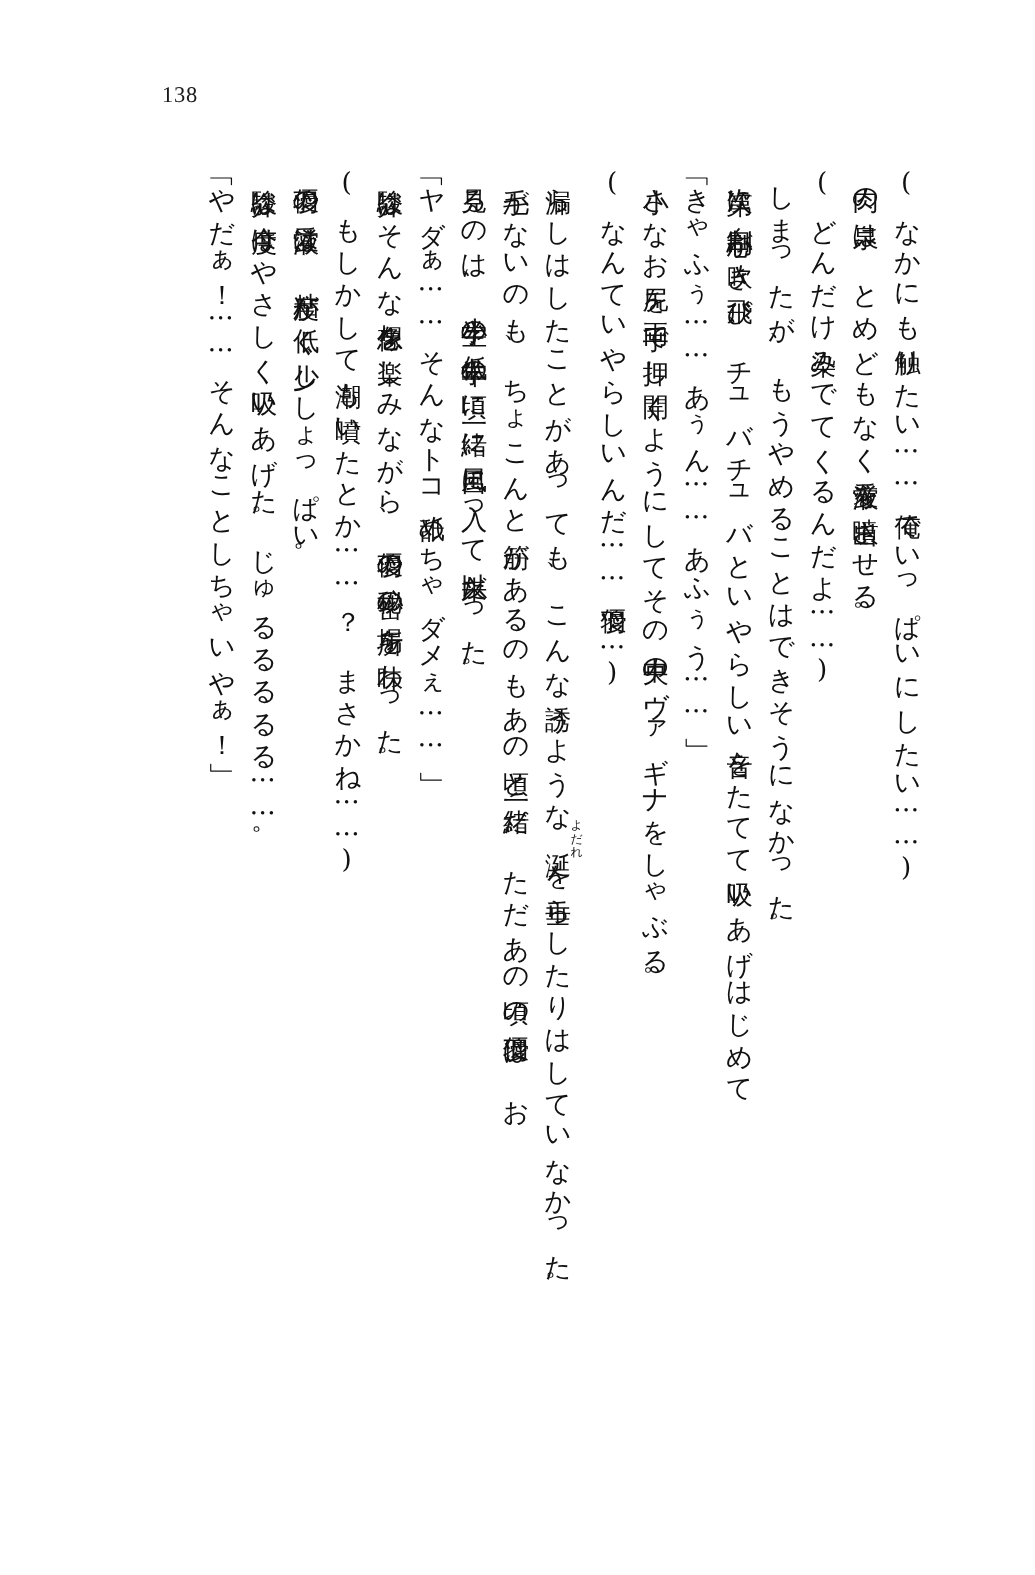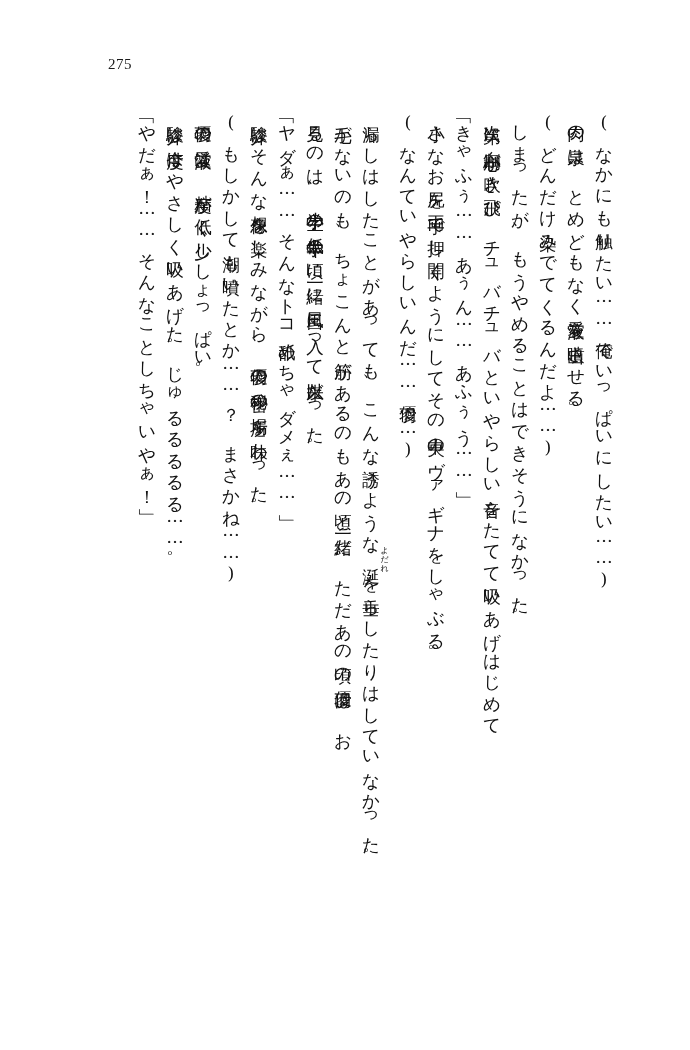--- a/index.html
+++ b/index.html
@@ -63,21 +63,21 @@
   rt {
     font-size: 8px;
     letter-spacing: 0px;
   }
 </style>
 </head>
 <body>
 
 <div id="page">
 
-  <div id="page-number">275</div>
+  <div id="page-number">138</div>
 
   <div id="text-block">
     <div class="vline">「やだぁ！……そんなことしちゃいやぁ！」</div>
     <div class="vline">駿介は今度はやさしく吸いあげた。じゅるるるるる……。</div>
     <div class="vline">優羽の愛液は、粘度が低く少ししょっぱい。</div>
     <div class="vline">(もしかして潮も噴いたとか……？　まさかね……)</div>
     <div class="vline">駿介はそんな想像を楽しみながら、優羽の秘密の場所を味わった。</div>
     <div class="vline">「ヤダぁ……そんなトコ舐めちゃダメぇ……」</div>
     <div class="vline">見るのは、小学生の低学年の頃に一緒に風呂に入って以来だった。</div>
     <div class="vline">毛がないのも、ちょこんと筋があるのもあの頃と一緒だ。ただあの頃の優羽は、お</div>

